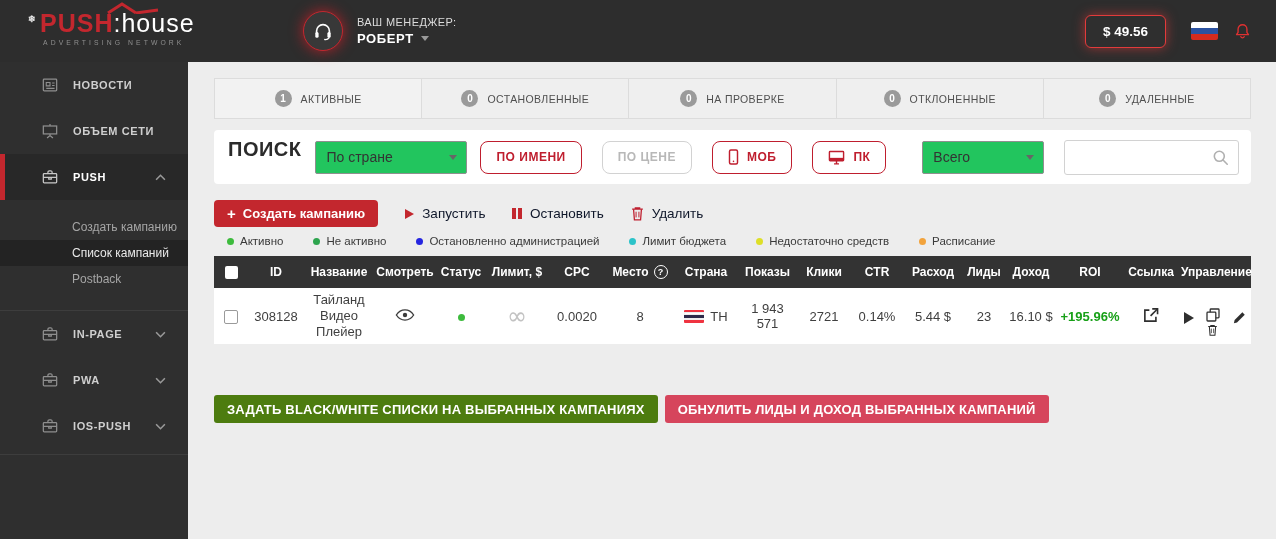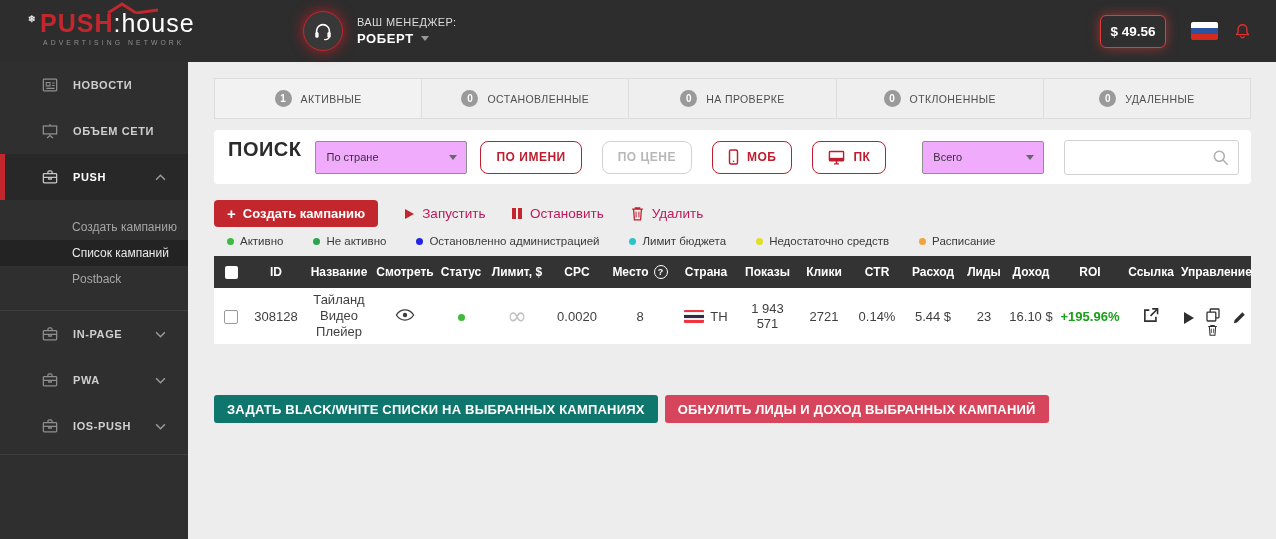--- a/index.html
+++ b/index.html
@@ -20,21 +20,21 @@
   .manager { position:absolute; left:303px; top:11px; display:flex; align-items:center; }
   .headset-circle { width:40px; height:40px; border-radius:50%; background:#383838; border:1px solid #c3272e;
     box-shadow:0 0 14px rgba(220,30,40,.75); display:flex; align-items:center; justify-content:center; }
   .manager-text { margin-left:14px; }
   .manager-label { font-size:11px; color:#dcdcdc; letter-spacing:.4px; }
   .manager-name { font-size:13px; color:#ffffff; font-weight:bold; letter-spacing:.6px; margin-top:3px; display:flex; align-items:center; gap:7px; }
 
   .topbar-right { position:absolute; right:24px; top:0; height:62px; display:flex; align-items:center; }
   .user-block { display:flex; align-items:center; gap:9px; cursor:pointer; }
   .user-name { color:#ffffff; font-size:13px; letter-spacing:1px; }
-  .balance-btn { margin-left:22px; width:66px; height:33px; background:#2f2f2f; border:1px solid #e23b3b; border-radius:6px;
+  .balance-btn { margin-left:22px; width:81px; height:33px; background:#2f2f2f; border:1px solid #e23b3b; border-radius:6px;
     color:#ffffff; font-weight:bold; font-size:13.5px; box-shadow:0 0 12px rgba(226,59,59,.6); font-family:inherit; }
   .flag-ru { margin-left:25px; width:27px; height:18px; border-radius:2px; overflow:hidden; display:flex; flex-direction:column; cursor:pointer; }
   .flag-ru div { flex:1; }
   .bell { margin-left:15px; cursor:pointer; }
   .chev { width:0; height:0; border-left:4px solid transparent; border-right:4px solid transparent; border-top:5px solid #9a9a9a; }
 
   
   .sidebar { position:absolute; top:62px; left:0; width:188px; height:477px; background:#2f2f2f; }
   .side-item { height:46px; display:flex; align-items:center; padding-left:40px; position:relative; cursor:pointer; color:#b9b9b9; }
   .side-item .lbl { font-size:11px; font-weight:bold; letter-spacing:.6px; color:#cfcfcf; margin-left:13px; }
@@ -51,37 +51,37 @@
 
   .tabs { display:flex; height:41px; }
   .tab { flex:1; background:#efefef; border:1px solid #dcdcdc; border-left-width:0; display:flex; align-items:center; justify-content:center; gap:9px; cursor:pointer; }
   .tab:first-child { border-left-width:1px; background:#f2f2f2; }
   .tab-badge { width:17px; height:17px; border-radius:50%; background:#9a9a9a; color:#fff; font-size:10px; font-weight:bold;
     display:flex; align-items:center; justify-content:center; }
   .tab-label { font-size:10.5px; color:#4f4f4f; letter-spacing:.4px; }
 
   .search-panel { margin-top:11px; background:#ffffff; border-radius:4px; height:54px; display:flex; align-items:center; padding:0 12px; }
   .search-title { font-size:20px; font-weight:800; color:#2b2b2b; letter-spacing:.5px; margin:0 14px 16px 2px; }
-  .sel { position:relative; height:33px; background:#f0abfc; border:1px solid #8f8f8f; border-radius:2px;
-    display:flex; align-items:center; padding:0 24px 0 10px; font-size:11px; color:#333; cursor:pointer; }
+  .sel { position:relative; height:33px; background:#22c55e; border:1px solid #8f8f8f; border-radius:2px;
+    display:flex; align-items:center; padding:0 24px 0 10px; font-size:14px; color:#333; cursor:pointer; }
   .sel .chev-d { position:absolute; right:9px; width:0; height:0; border-left:4px solid transparent; border-right:4px solid transparent; border-top:5px solid #666; }
   .sel-country { width:152px; margin-right:13px; }
   .sel-total { width:122px; margin:0 20px 0 16px; }
   .obtn { height:33px; border-radius:8px; background:#ffffff; border:1.5px solid #bf1e2e; color:#bf1e2e;
     font-size:12px; font-weight:600; letter-spacing:.5px; padding:0 15px; margin-right:20px; cursor:pointer;
     display:flex; align-items:center; gap:8px; font-family:inherit; }
   .obtn.muted { border-color:#d2d2d2; color:#b8b8b8; }
   .search-box { position:relative; flex:1; }
   .search-box input { width:100%; height:35px; border:1px solid #d2d2d2; border-radius:3px; padding:0 36px 0 10px; font-size:13px; font-family:inherit; background:#fff; }
   .search-box .mag { position:absolute; right:9px; top:8px; }
 
   .action-row { margin-top:16px; display:flex; align-items:center; }
   .create-btn { background:#c3272e; color:#fff; border:none; border-radius:4px; height:27px; padding:0 13px;
     font-size:13px; font-weight:bold; display:flex; align-items:center; gap:7px; cursor:pointer; font-family:inherit; }
-  .txt-action { display:flex; align-items:center; gap:8px; margin-left:27px; font-size:13.5px; color:#be185d; cursor:pointer; }
+  .txt-action { display:flex; align-items:center; gap:8px; margin-left:27px; font-size:13.5px; color:#0f172a; cursor:pointer; }
   .play-tri { width:0; height:0; border-top:5.5px solid transparent; border-bottom:5.5px solid transparent; border-left:9px solid #c3272e; }
   .pause-bars { display:flex; gap:2.5px; }
   .pause-bars i { width:3.5px; height:11px; background:#c3272e; }
 
   .legend { margin-top:8px; display:flex; align-items:center; gap:30px; padding-left:13px; }
   .legend-item { display:flex; align-items:center; gap:6px; font-size:11.5px; color:#3a3a3a; }
   .legend-dot { width:7px; height:7px; border-radius:50%; }
 
   table.camp { margin-top:9px; width:100%; border-collapse:collapse; table-layout:fixed; background:#ffffff; }
   table.camp thead th { background:#333333; color:#ffffff; font-size:12px; font-weight:bold; height:32px; text-align:center; padding:0 2px; }
@@ -100,21 +100,21 @@
   .flag-th { width:20px; height:13px; display:flex; flex-direction:column; border-radius:1px; overflow:hidden; }
   .flag-th .r { height:2.5px; background:#ef3340; } .flag-th .w { height:2.5px; background:#fff; border:0.5px solid #eee; }
   .flag-th .b { flex:1; background:#2d2a4a; }
   .manage-cell { display:flex; align-items:flex-start; justify-content:center; gap:11px; padding-top:13px; }
   .copy-stack { display:flex; flex-direction:column; align-items:center; gap:1px; margin-top:-3px; }
   .row-play { width:0; height:0; border-top:6px solid transparent; border-bottom:6px solid transparent; border-left:10px solid #2f2f2f; margin-top:2px; cursor:pointer; }
 
   .bottom-row { margin-top:51px; display:flex; gap:7px; }
   .big-btn { height:28px; border:none; border-radius:3px; color:#ffffff; font-weight:bold; font-size:13px;
     padding:0 13px; letter-spacing:.2px; cursor:pointer; font-family:inherit; }
-  .big-btn.teal { background:#0f766e; }
+  .big-btn.teal { background:#4d7c0f; }
   .big-btn.pink { background:#d6455c; }
 </style>
 </head>
 <body>
 
 <div class="topbar">
   <div class="logo">
     <div class="logo-main">
       <span class="logo-snow">❄</span>
       <span class="logo-push">PUSH</span><span class="logo-house">:</span><span class="logo-house">house</span>

